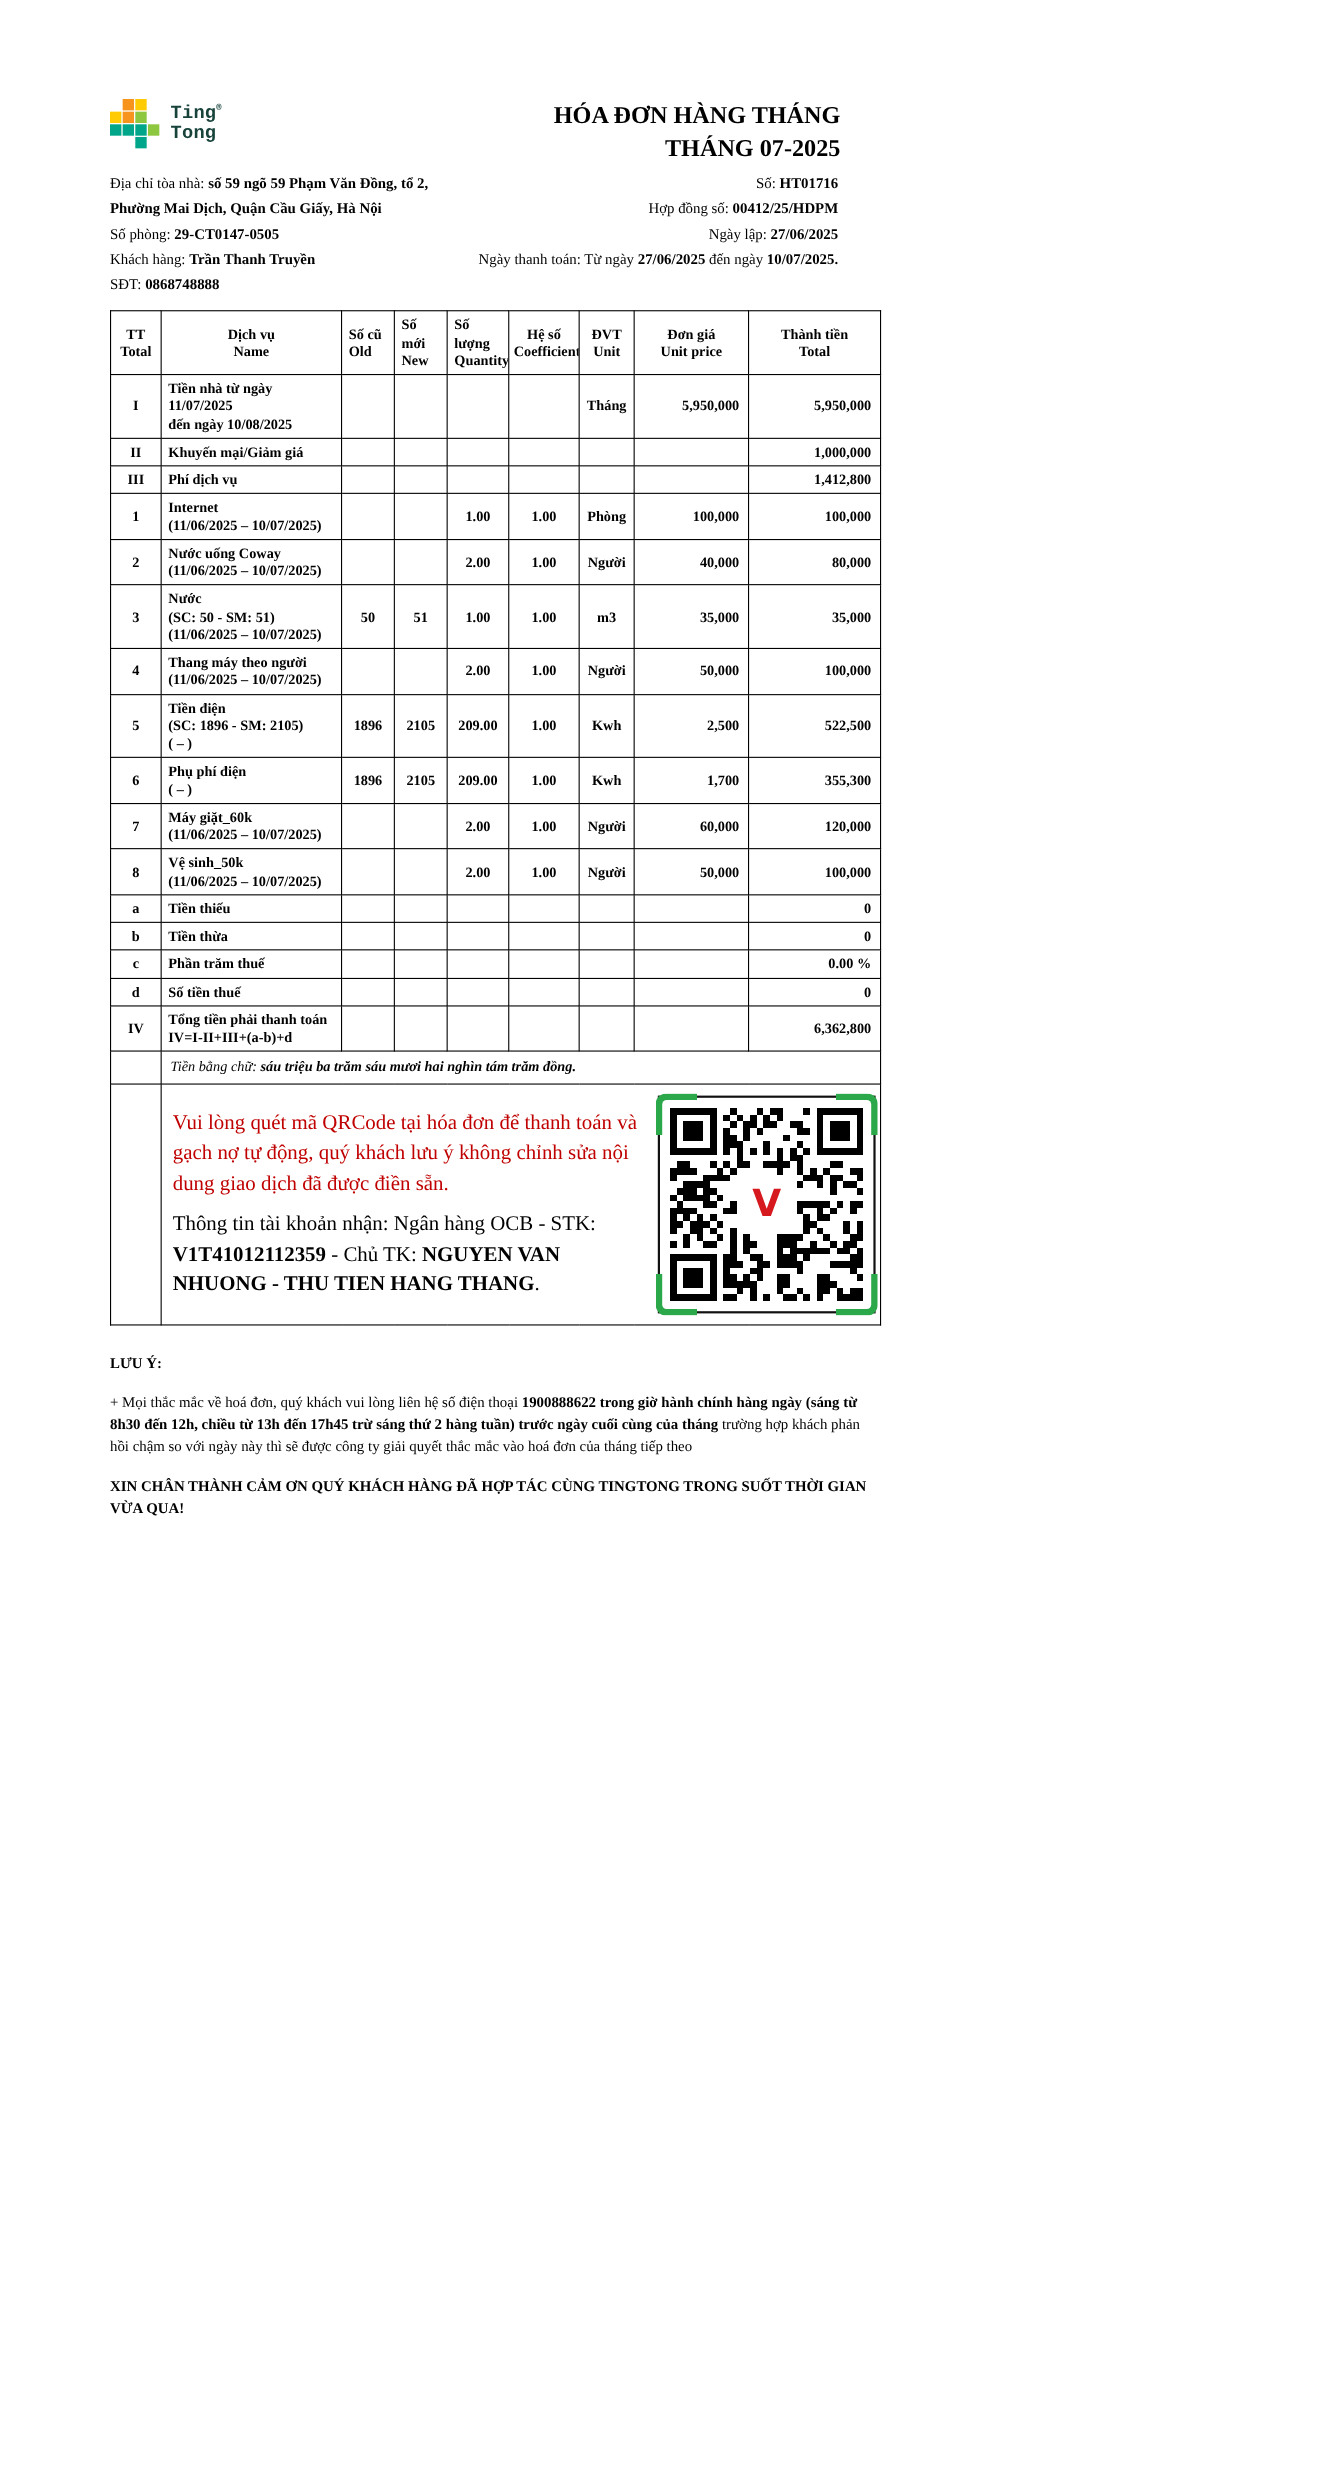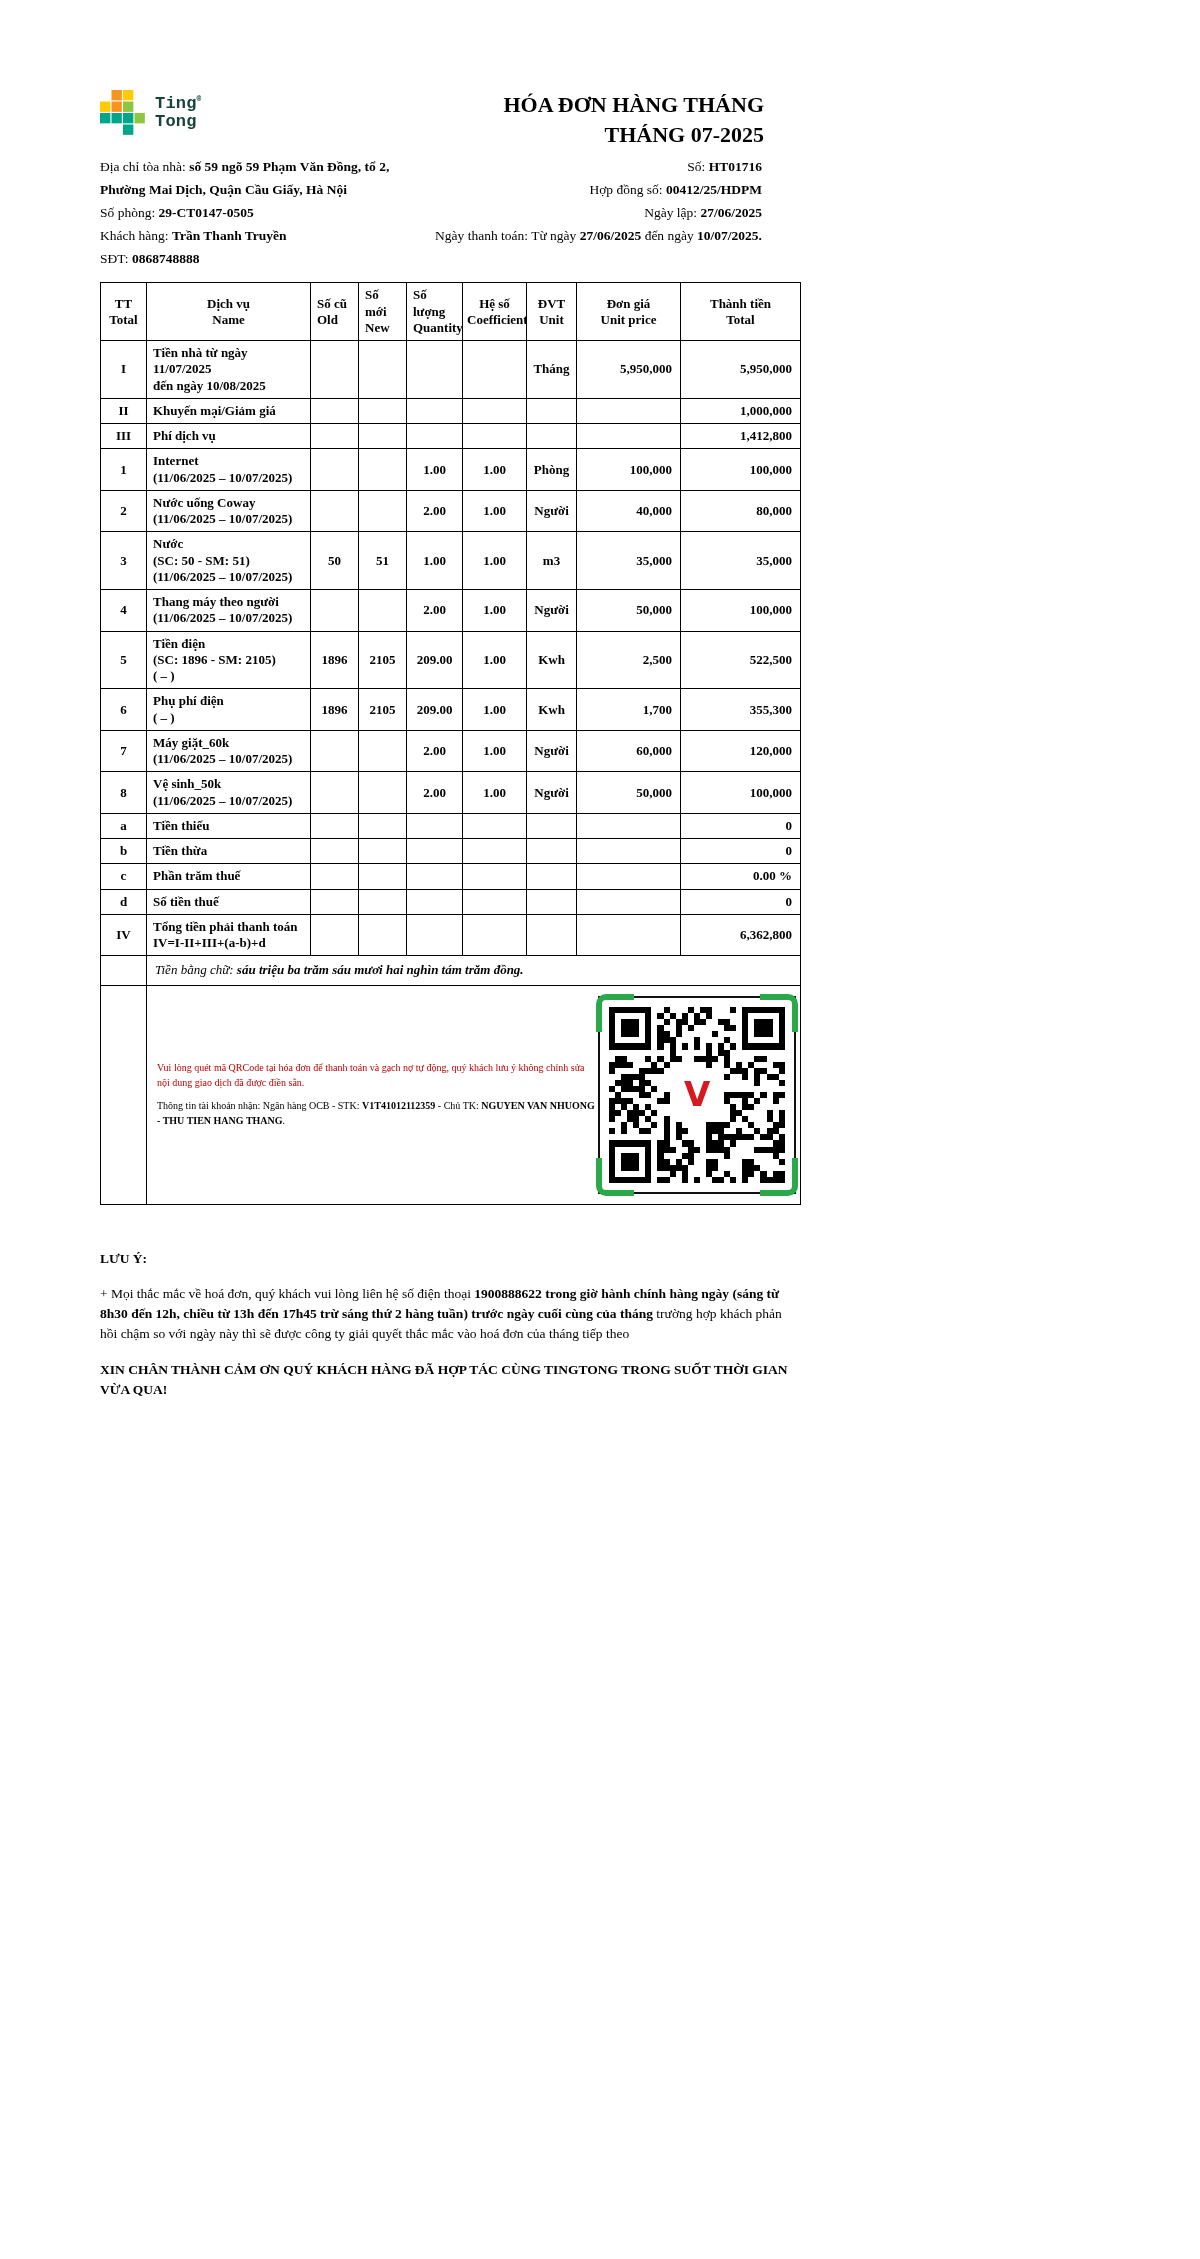--- a/index.html
+++ b/index.html
@@ -43,37 +43,37 @@
   td.c-ctr{text-align:center}
   td.c-money{text-align:right;padding-right:8px}
 
   .words{font-style:italic;padding:6px 8px}
   .words .lbl{font-weight:normal}
 
   .qr-cell{padding:0}
   .qr-wrap{display:flex;align-items:center;justify-content:space-between;
     font-weight:normal;font-style:normal;padding:8px 2px 8px 8px}
   .qr-text{width:442px;padding-left:2px}
-  .qr-text p{margin:9px 0;line-height:1.45;font-size:10px}
+  .qr-text p{margin:9px 0;line-height:1.45;font-size:19px}
   .red{color:var(--accent-red)}
 
   .qr-frame{position:relative;width:198px;height:198px;border:2px solid #111;
     padding:9px;margin:2px;background:#fff}
   .qr-frame svg{width:100%;height:100%;display:block;shape-rendering:crispEdges}
   .qr-corner{position:absolute;width:38px;height:38px;border:0 solid var(--qr-green)}
   .qc-tl{top:-4px;left:-4px;border-top-width:6px;border-left-width:6px;border-top-left-radius:10px}
   .qc-tr{top:-4px;right:-4px;border-top-width:6px;border-right-width:6px;border-top-right-radius:10px}
   .qc-bl{bottom:-4px;left:-4px;border-bottom-width:6px;border-left-width:6px;border-bottom-left-radius:10px}
   .qc-br{bottom:-4px;right:-4px;border-bottom-width:6px;border-right-width:6px;border-bottom-right-radius:10px}
   .qr-logo{position:absolute;left:50%;top:50%;transform:translate(-50%,-50%);
     width:46px;height:46px;background:#fff;display:flex;align-items:center;justify-content:center;
     font-family:"DejaVu Sans","Liberation Sans",sans-serif;font-weight:bold;font-size:34px;color:#d6191f}
 
   
-  .footer{margin-top:44px;width:700px;font-size:13.5px}
+  .footer{margin-top:25px;width:700px;font-size:13.5px}
   .footer p{margin:0 0 15px;line-height:1.5}
 </style>
 </head>
 <body>
 
 <div class="page">
 
   <div class="top">
     <div class="logo">
       <svg class="logo-icon" viewBox="0 0 40 40" aria-hidden="true">

